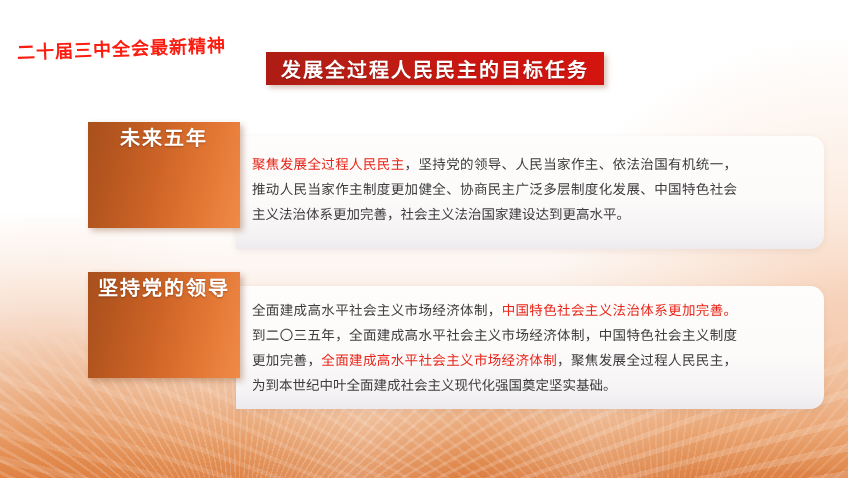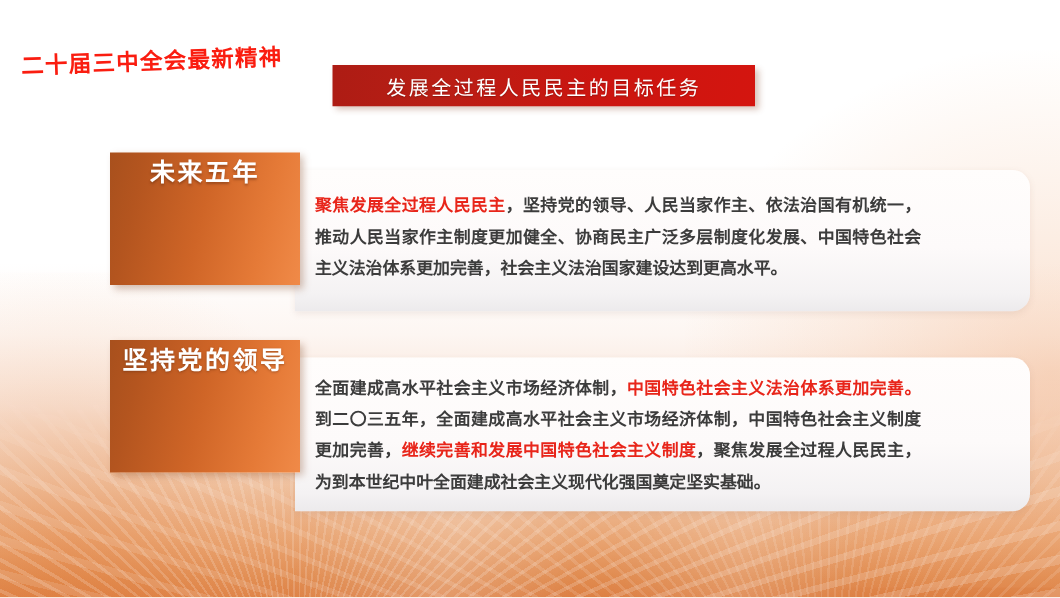--- a/index.html
+++ b/index.html
@@ -111,22 +111,22 @@
     width: 338px;
     height: 33px;
     background: linear-gradient(100deg, #ad1c14 0%, #b91e15 26%, #cb1510 62%, #d4150f 100%);
     box-shadow: 3px 3px 5px rgba(130,60,30,0.30);
     display: flex;
     align-items: center;
     justify-content: center;
   }
   .banner-text {
     color: #ffffff;
-    font-size: 16px;
-    font-weight: normal;
+    font-size: 20px;
+    font-weight: bold;
     letter-spacing: 2px;
     text-shadow: 0 1px 1px rgba(0,0,0,0.25);
     white-space: nowrap;
   }
 
   
   .block {
     position: absolute;
     left: 88px;
   }
@@ -175,21 +175,21 @@
     white-space: nowrap;
   }
 
   .para {
     position: absolute;
     left: 164px;
     width: 485px;
     font-size: 13.5px;
     line-height: 25px;
     color: #3c3c3c;
-    font-weight: bold;
+    font-weight: normal;
     text-align: justify;
     text-justify: inter-ideograph;
   }
   .para-1 { top: 30px; }
   .para-2 { top: 26px; }
 
   .hl { color: #e8251a; }
 </style>
 </head>
 <body>
@@ -214,16 +214,16 @@
       <span class="tag-label">未来五年</span>
     </div>
     <div class="para para-1"><span class="hl">聚焦发展全过程人民民主</span><span>，坚持党的领导、人民当家作主、依法治国有机统一，推动人民当家作主制度更加健全、协商民主广泛多层制度化发展、中国特色社会主义法治体系更加完善，社会主义法治国家建设达到更高水平。</span></div>
   </div>
 
   <div class="block block-2">
     <div class="card card-2"></div>
     <div class="tag">
       <span class="tag-label">坚持党的领导</span>
     </div>
-    <div class="para para-2"><span>全面建成高水平社会主义市场经济体制，</span><span class="hl">中国特色社会主义法治体系更加完善。</span><span>到二〇三五年，全面建成高水平社会主义市场经济体制，中国特色社会主义制度更加完善，</span><span class="hl">继续完善和发展中国特色社会主义制度</span><span>，聚焦发展全过程人民民主，为到本世纪中叶全面建成社会主义现代化强国奠定坚实基础。</span></div>
+    <div class="para para-2"><span>全面建成高水平社会主义市场经济体制，</span><span class="hl">中国特色社会主义法治体系更加完善。</span><span>到二〇三五年，全面建成高水平社会主义市场经济体制，中国特色社会主义制度更加完善，</span><span class="hl">全面建成高水平社会主义市场经济体制</span><span>，聚焦发展全过程人民民主，为到本世纪中叶全面建成社会主义现代化强国奠定坚实基础。</span></div>
   </div>
 
 </div>
 
 </body></html>

